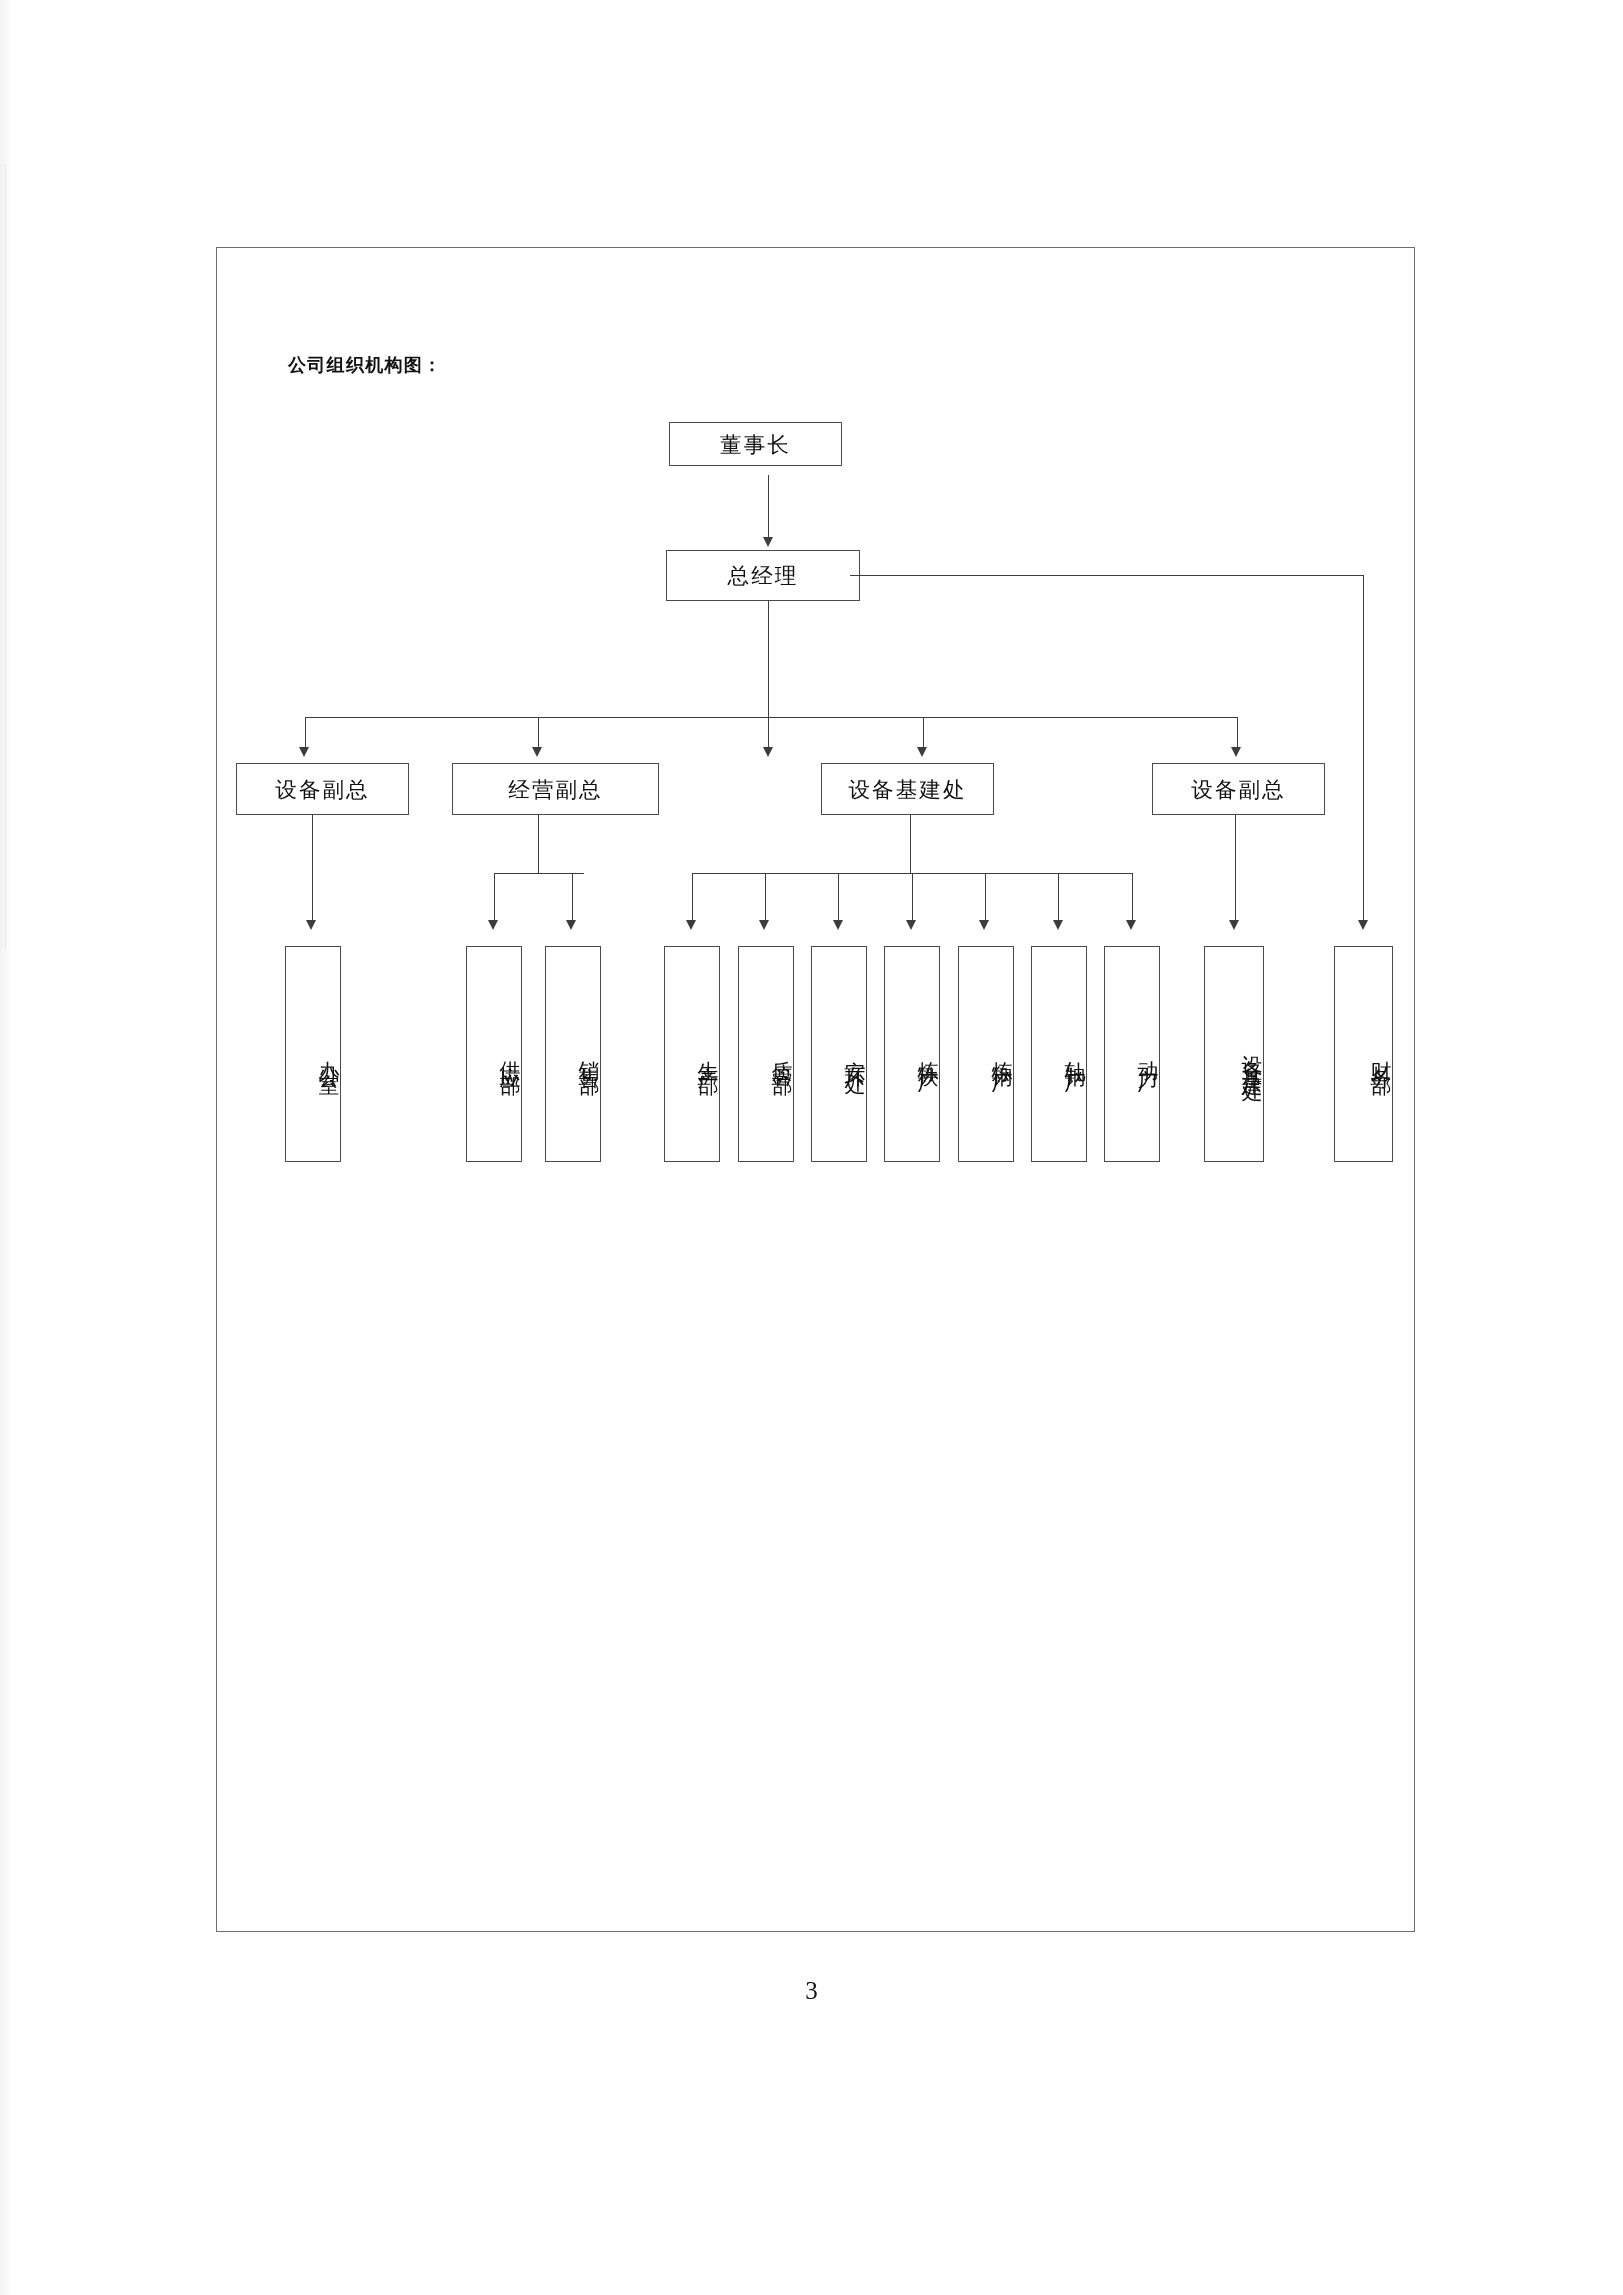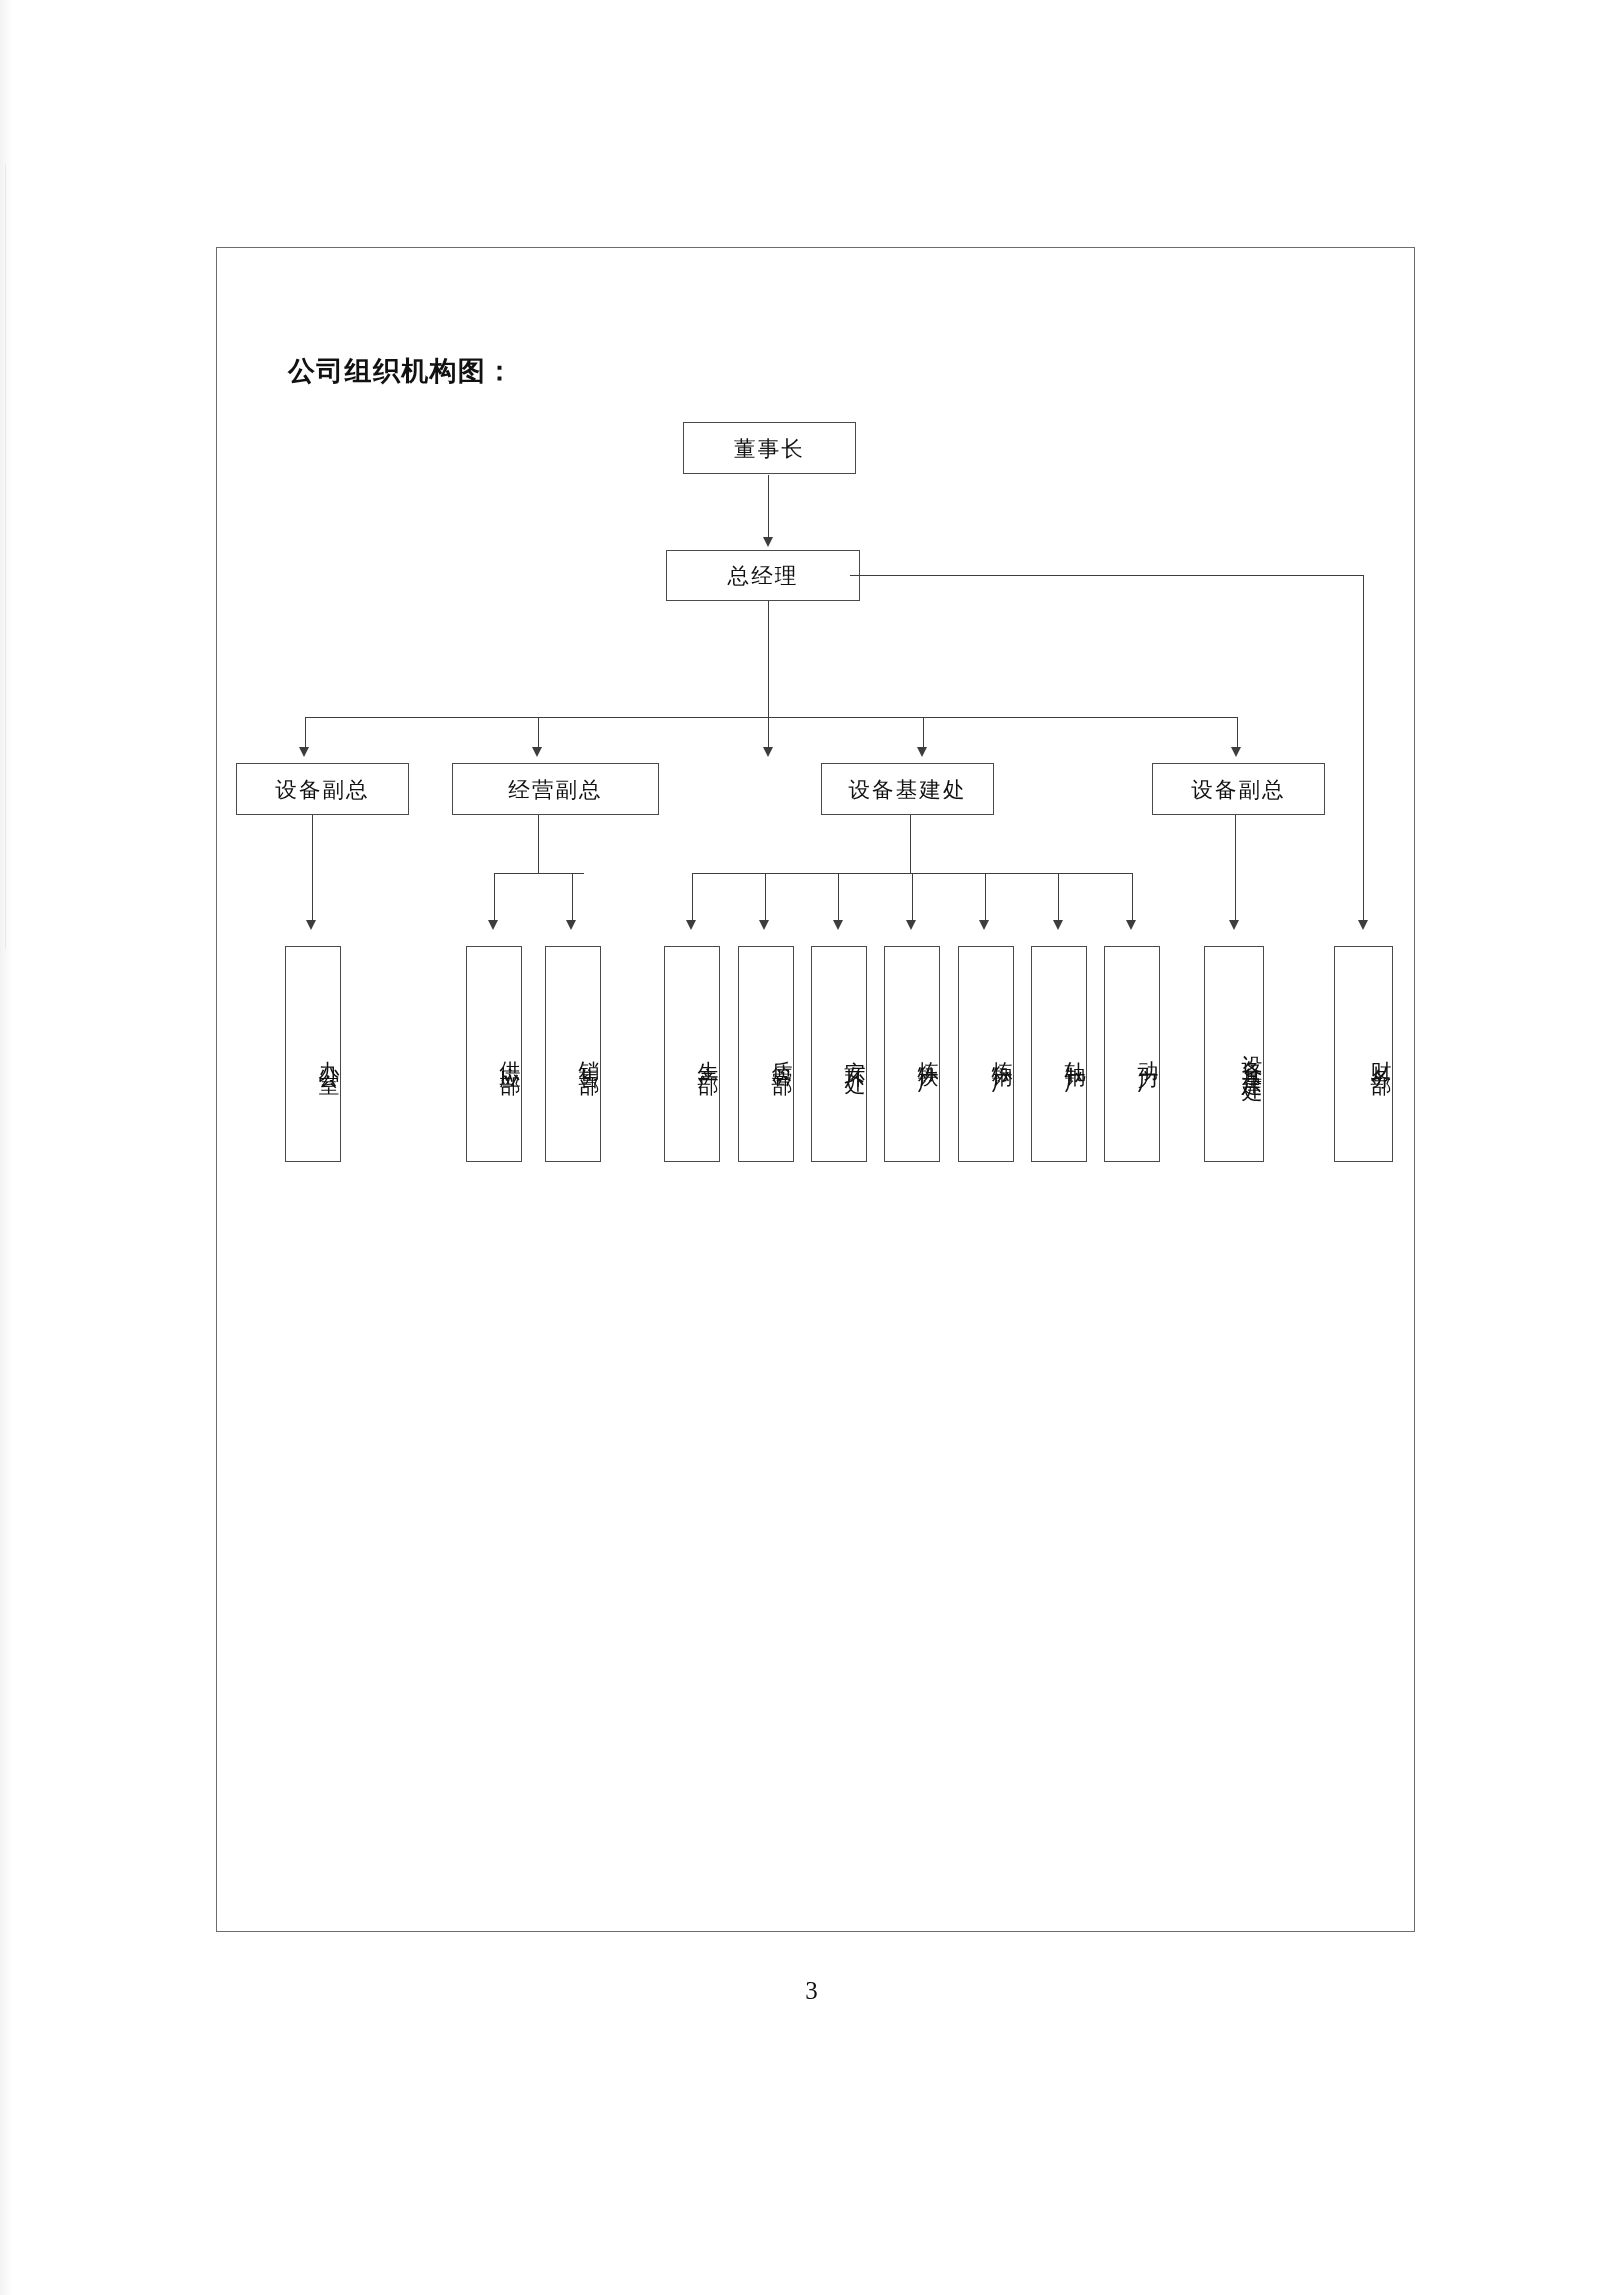--- a/index.html
+++ b/index.html
@@ -42,21 +42,21 @@
     height: 1685px;
     border: 1.3px solid #6d6d6d;
     box-sizing: border-box;
     background: #ffffff;
   }
 
   .caption {
     position: absolute;
     left: 288px;
     top: 353px;
-    font-size: 27px;
+    font-size: 18px;
     font-weight: bold;
     letter-spacing: 1.3px;
     font-family: "Liberation Serif", "DejaVu Serif", serif;
   }
 
   
   .node {
     position: absolute;
     border: 1.3px solid #4a4a4a;
     box-sizing: border-box;
@@ -114,21 +114,21 @@
 </head>
 <body>
 
 <div class="scan-edge"></div>
 <div class="scan-line"></div>
 
 <div class="page-frame"></div>
 
 <div class="caption">公司组织机构图：</div>
 
-<div class="node horiz" style="left:683px; top:422px; width:173px; height:52px;">董事长</div>
+<div class="node horiz" style="left:669px; top:422px; width:173px; height:44px;">董事长</div>
 
 <div class="node horiz" style="left:666px; top:550px; width:194px; height:51px;">总经理</div>
 
 <div class="node horiz" style="left:236px; top:763px; width:173px; height:52px;">设备副总</div>
 <div class="node horiz" style="left:452px; top:763px; width:207px; height:52px;">经营副总</div>
 <div class="node horiz" style="left:821px; top:763px; width:173px; height:52px;">设备基建处</div>
 <div class="node horiz" style="left:1152px; top:763px; width:173px; height:52px;">设备副总</div>
 
 <div class="node vert" style="left:285px; top:946px; width:56px; height:216px;">办公室</div>
 

